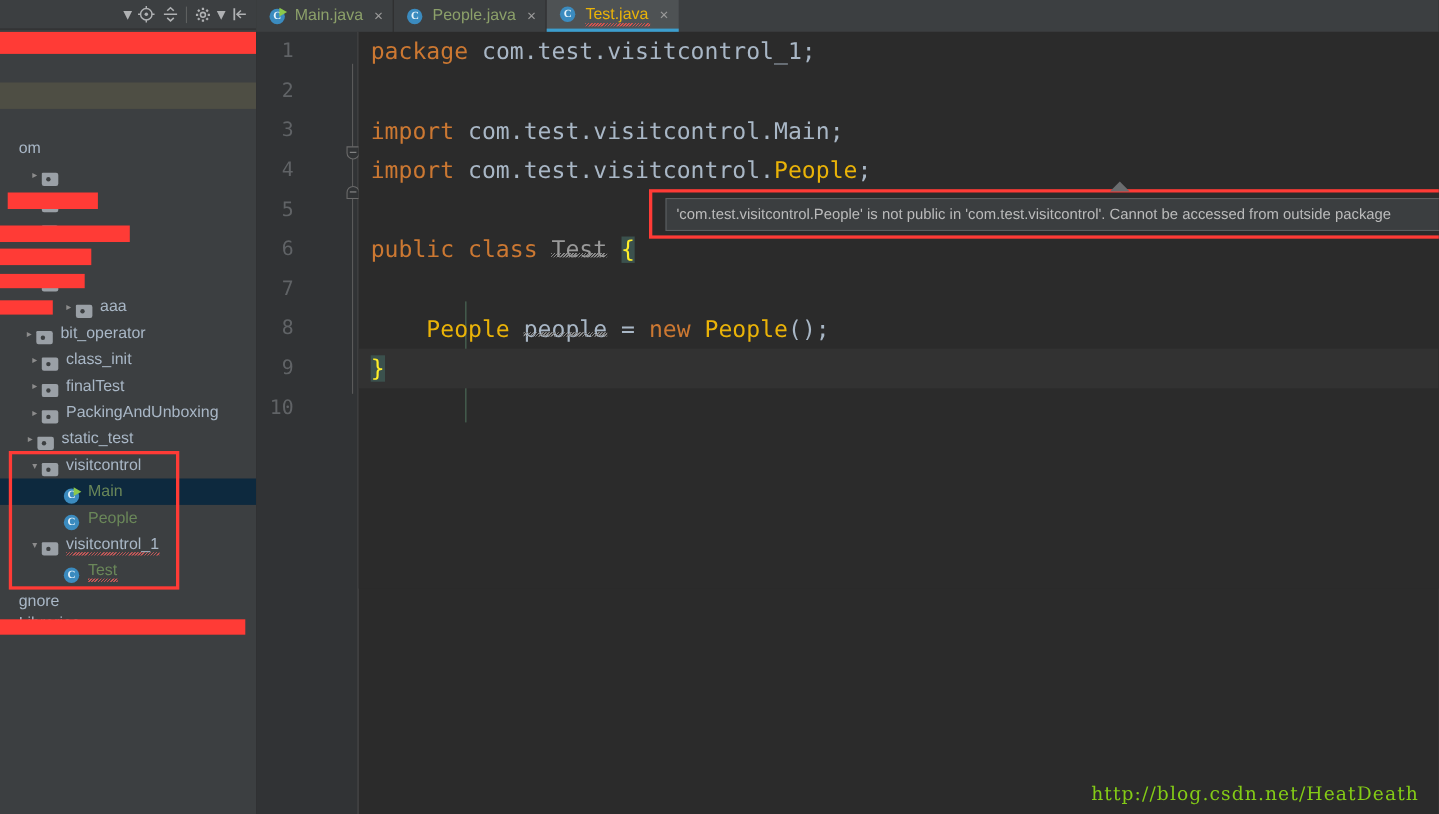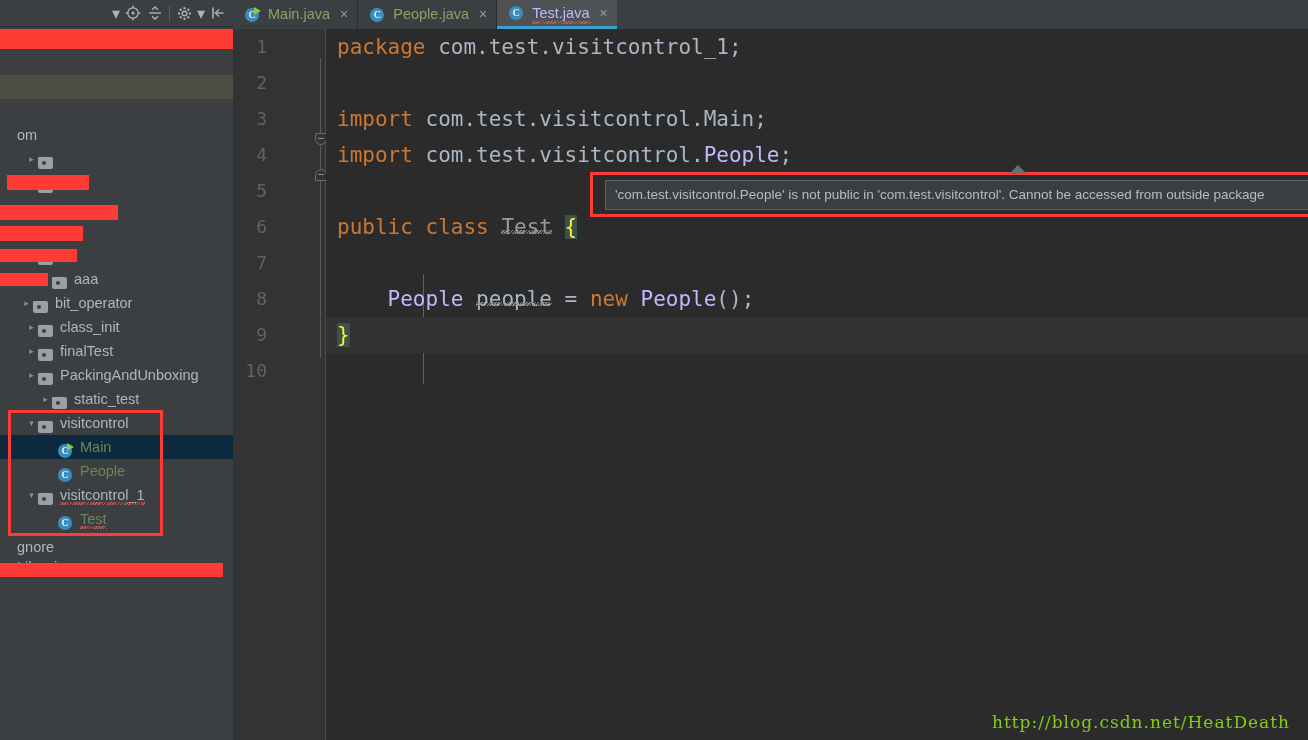--- a/index.html
+++ b/index.html
@@ -270,21 +270,21 @@
     font-size: 21px;
     line-height: 36px;
     color: #A9B7C6;
     white-space: pre;
     padding-left: 11px;
     box-sizing: border-box;
   }
   .codeline.current { background: #323232; }
   .kw   { color: #CC7832; }
   .plain{ color: #A9B7C6; }
-  .err  { color: #c4b5fd; }
+  .err  { color: #eab308; }
   .dim  { color: #9A9A9A; position: relative; }
   .dim::after {
     content: "";
     position: absolute;
     left: 0; right: 0; bottom: 5px;
     height: 4px;
     background-image: repeating-linear-gradient(135deg,
       #8A8A8A 0px, #8A8A8A 1px, transparent 1px, transparent 2px);
   }
   .var  { color: #A9B7C6; position: relative; }
@@ -436,21 +436,21 @@
           <span class="ic ic-folder"></span>
         </div>
         <div class="tree-row" style="top: 192px; padding-left: 26px;">
           <span class="arrow collapsed"></span>
           <span class="ic ic-folder"></span>
         </div>
         <div class="tree-row" style="top: 216px; padding-left: 26px;">
           <span class="arrow collapsed"></span>
           <span class="ic ic-folder"></span>
         </div>
-        <div class="tree-row" style="top: 240px; padding-left: 40px;">
+        <div class="tree-row" style="top: 240px; padding-left: 40px; margin-left: 17px;">
           <span class="arrow collapsed"></span>
           <span class="ic ic-folder"></span>
           <span class="lbl">aaa</span>
         </div>
         <div class="tree-row" style="top: 264px; padding-left: 21px;">
           <span class="arrow collapsed"></span>
           <span class="ic ic-folder"></span>
           <span class="lbl">bit_operator</span>
         </div>
         <div class="tree-row" style="top: 288px; padding-left: 26px;">
@@ -461,21 +461,21 @@
         <div class="tree-row" style="top: 312px; padding-left: 26px;">
           <span class="arrow collapsed"></span>
           <span class="ic ic-folder"></span>
           <span class="lbl">finalTest</span>
         </div>
         <div class="tree-row" style="top: 336px; padding-left: 26px;">
           <span class="arrow collapsed"></span>
           <span class="ic ic-folder"></span>
           <span class="lbl">PackingAndUnboxing</span>
         </div>
-        <div class="tree-row" style="top: 360px; padding-left: 40px;">
+        <div class="tree-row" style="top: 360px; padding-left: 22px;">
           <span class="arrow collapsed"></span>
           <span class="ic ic-folder"></span>
           <span class="lbl">static_test</span>
         </div>
         <div class="tree-row" style="top: 384px; padding-left: 26px;">
           <span class="arrow expanded"></span>
           <span class="ic ic-folder"></span>
           <span class="lbl">visitcontrol</span>
         </div>
         <div class="tree-row sel-blue" style="top: 408px; padding-left: 46px;">

